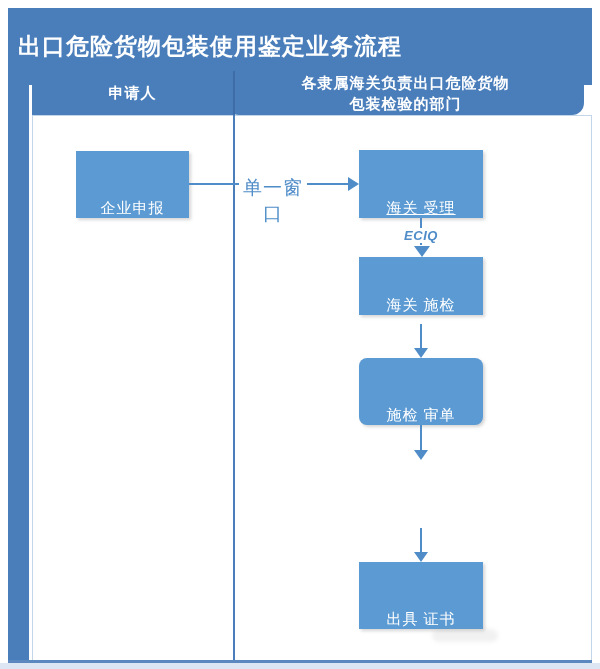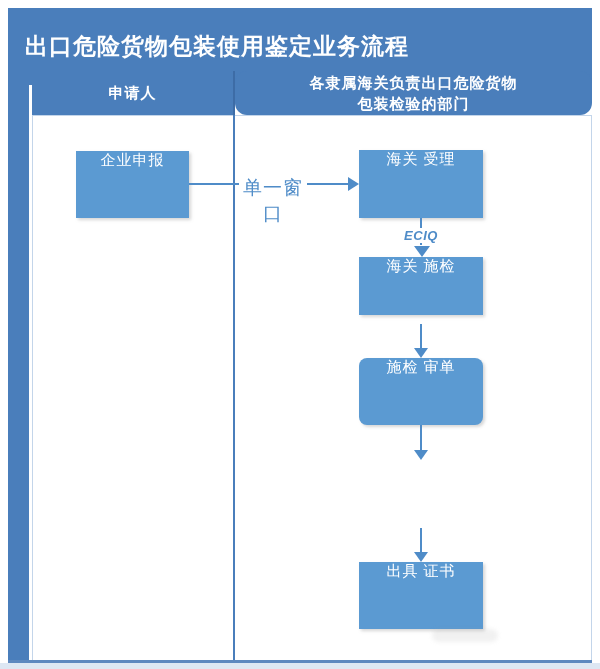--- a/index.html
+++ b/index.html
@@ -12,36 +12,36 @@
     background: #ffffff;
     overflow: hidden;
   }
 
   
   .title-bar {
     position: absolute; left: 8px; top: 8px; width: 584px; height: 77px;
     background: var(--header-blue, #4a7ebb);
     color: #ffffff;
     display: flex; align-items: center;
-    padding-left: 17px; box-sizing: border-box;
+    padding-left: 10px; box-sizing: border-box;
     font-size: 23px; font-weight: bold; letter-spacing: 1px;
   }
   .left-strip {
     position: absolute; left: 8px; top: 71px; width: 21px; height: 589px;
     background: var(--header-blue, #4a7ebb);
   }
   .lane-header {
     position: absolute; top: 71px; height: 44px;
     background: var(--header-blue, #4a7ebb);
     color: #ffffff; font-size: 15px; font-weight: bold;
     display: flex; flex-direction: column; align-items: center; justify-content: center;
     letter-spacing: 1px;
   }
   .lane1-header { left: 32px; width: 201px; }
-  .lane2-header { left: 235px; width: 357px; line-height: 21px; border-radius: 12px; }
+  .lane2-header { left: 227px; width: 357px; line-height: 21px; border-radius: 12px; }
   .lane-body {
     position: absolute; left: 32px; top: 115px; width: 560px; height: 545px;
     background: #ffffff;
     border: 1px solid var(--frame-border, #c3d5ea);
     border-bottom: none;
     box-sizing: border-box;
   }
   .lane-divider-header {
     position: absolute; left: 233px; top: 71px; width: 2px; height: 44px;
     background: #3d6ca6;
@@ -57,26 +57,26 @@
   .bottom-shadow {
     position: absolute; left: 0px; top: 663px; width: 600px; height: 6px;
     background: #dde7f3;
   }
 
   
   .node {
     position: absolute;
     background: var(--node-blue, #5b9ad2);
     color: #ffffff;
-    display: flex; align-items: flex-start; justify-content: center;
+    display: flex; align-items: flex-end; justify-content: center;
     font-size: 15px; letter-spacing: 1px;
     box-shadow: 2px 2px 3px rgba(140,140,140,0.35);
   }
   .node-a  { left: 76px;  top: 151px; width: 113px; height: 67px; }
-  .node-1  { left: 359px; top: 150px; width: 124px; height: 68px; }
+  .node-1  { left: 359px; top: 150px; width: 124px; height: 68px; text-decoration: underline; }
   .node-2  { left: 359px; top: 257px; width: 124px; height: 58px; }
   .node-3  { left: 359px; top: 358px; width: 124px; height: 67px; border-radius: 8px; }
   .node-4  { left: 359px; top: 461px; width: 124px; height: 67px; }
   .node-5  { left: 359px; top: 562px; width: 124px; height: 67px; }
 
   
   .h-line {
     position: absolute; left: 189px; top: 183px; width: 160px; height: 2px;
     background: var(--arrow-blue, #4f8cc8);
   }

